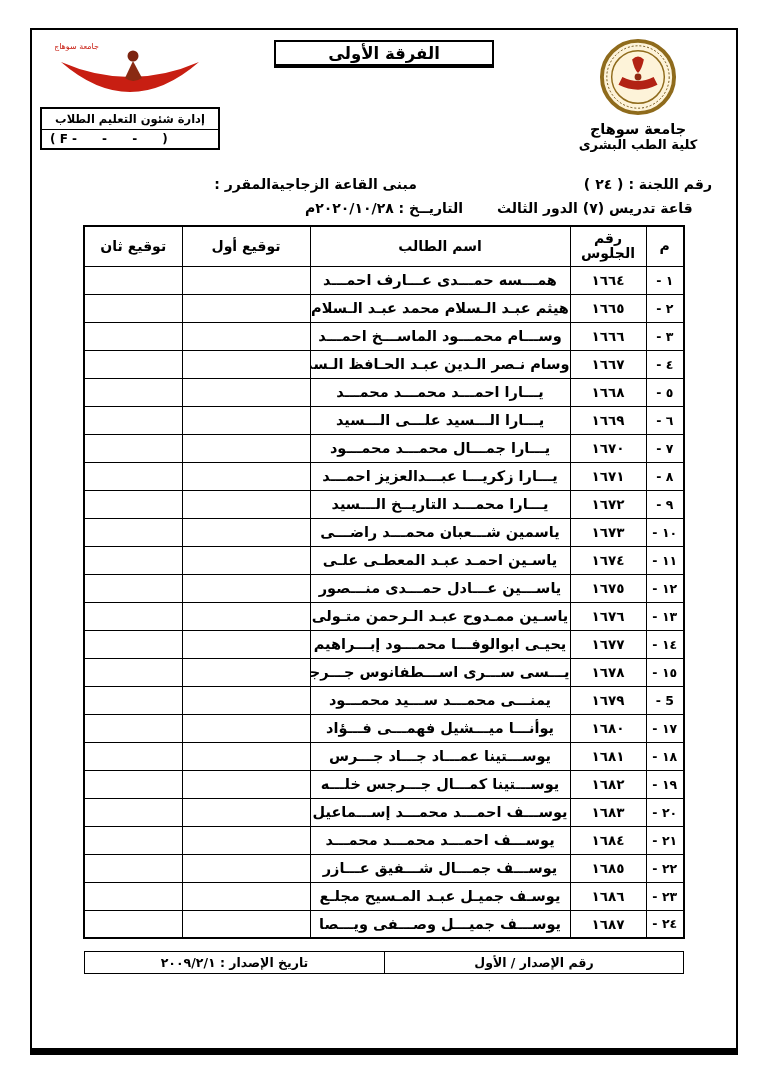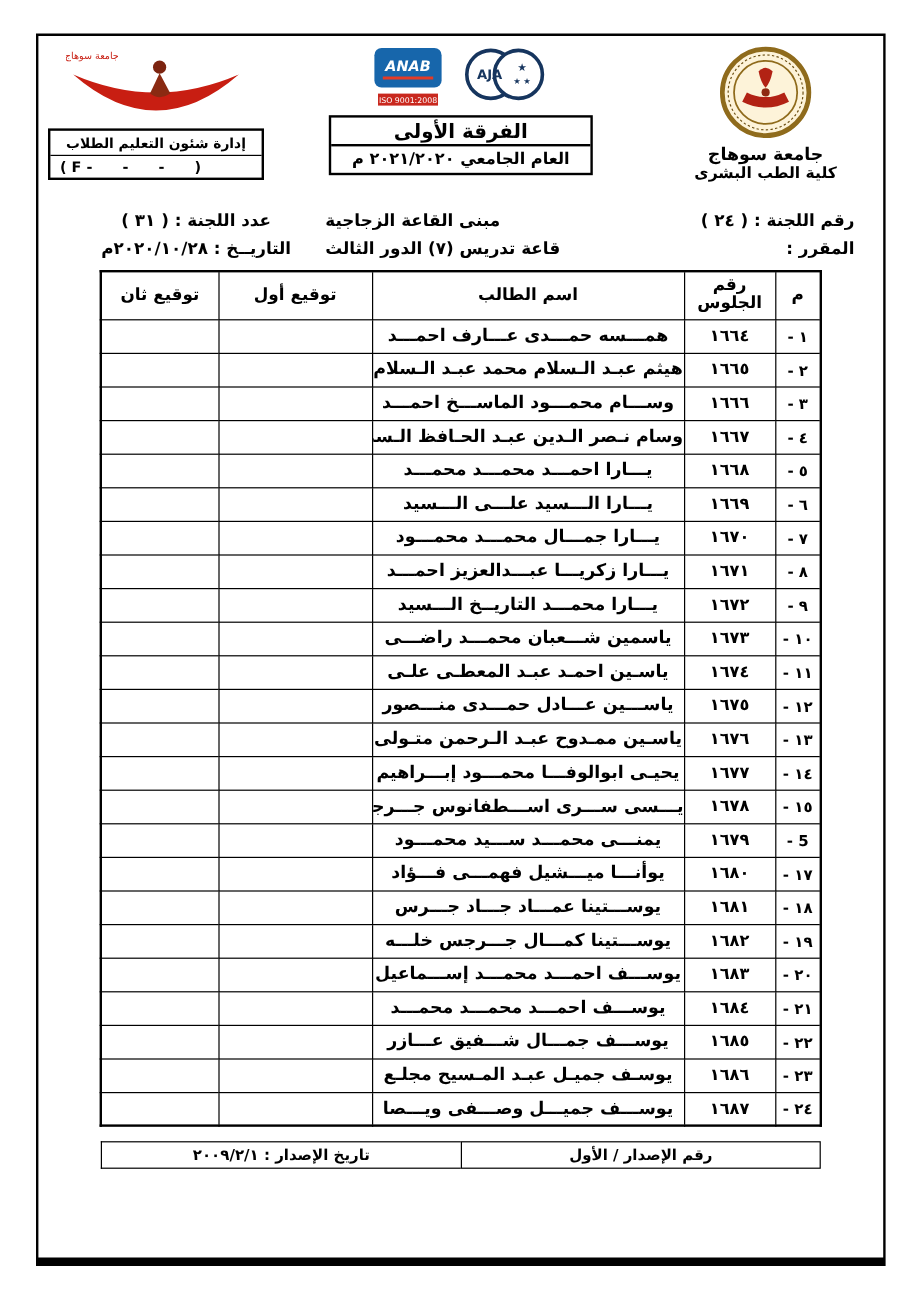--- a/index.html
+++ b/index.html
@@ -63,39 +63,22 @@
           <circle cx="40" cy="40" r="27" fill="none" stroke="#8f6b1c" stroke-width="1.5"></circle>
           <path d="M34 22 q6 -6 12 0 q-2 10 -6 14 q-4 -4 -6 -14" fill="#b22214"></path>
           <path d="M20 48 Q40 58 60 48 L56 40 Q40 48 24 40 Z" fill="#b22214"></path>
           <circle cx="40" cy="40" r="3.5" fill="#8f2a12"></circle>
         </svg>
         <div class="univ-name">جامعة سوهاج</div>
         <div class="fac-name">كلية الطب البشرى</div>
       </div>
 
       <div class="hdr-center">
-        <div class="logo-row">
-          <svg width="60" height="54" viewBox="0 0 60 54">
-            <rect x="2" y="2" width="56" height="33" rx="6" fill="#1766ab"></rect>
-            <text x="30" y="21" fill="#ffffff" font-size="12" font-weight="bold" font-style="italic" text-anchor="middle" font-family="DejaVu Sans, sans-serif">ANAB</text>
-            <path d="M9 27 h42" stroke="#e43b26" stroke-width="2.5"></path>
-            <rect x="5" y="40" width="50" height="10" fill="#c9281e"></rect>
-            <text x="30" y="47.5" fill="#ffffff" font-size="6.5" text-anchor="middle" font-family="DejaVu Sans, sans-serif">ISO 9001:2008</text>
-          </svg>
-          <svg width="76" height="48" viewBox="0 0 76 48">
-            <circle cx="27" cy="24" r="20" fill="#ffffff" stroke="#16355e" stroke-width="3"></circle>
-            <circle cx="50" cy="24" r="20" fill="#ffffff" stroke="#16355e" stroke-width="3"></circle>
-            <text x="26" y="28" fill="#16355e" font-size="11" font-weight="bold" text-anchor="middle" font-family="DejaVu Sans, sans-serif">AJA</text>
-            <text x="53" y="21" fill="#16355e" font-size="9" text-anchor="middle" font-family="DejaVu Sans, sans-serif">★</text>
-            <text x="53" y="32" fill="#16355e" font-size="7" text-anchor="middle" font-family="DejaVu Sans, sans-serif">★ ★</text>
-          </svg>
-        </div>
         <div class="title-box">
           <div class="grade">الفرقة الأولى</div>
-          <div class="year">العام الجامعي ٢٠٢١/٢٠٢٠ م</div>
         </div>
       </div>
 
       <div class="hdr-left">
         <svg width="150" height="66" viewBox="0 0 150 66">
           <text x="44" y="13" font-size="8" fill="#c81e12" font-family="DejaVu Sans, sans-serif">جامعة سوهاج</text>
           <path d="M6 26 Q75 86 144 26 Q75 56 6 26 Z" fill="#c81e12"></path>
           <circle cx="78" cy="20" r="5.5" fill="#7c2410"></circle>
           <path d="M70 42 L78 25 L87 42 Q78 48 70 42 Z" fill="#8a2a12"></path>
         </svg>
@@ -103,21 +86,20 @@
           <div class="admin-line1">إدارة شئون التعليم الطلاب</div>
           <div class="admin-line2">( F -      -      -      )</div>
         </div>
       </div>
 
     </div>
 
     <div class="info">
       <div class="cell i-right">رقم اللجنة : ( ٢٤ )</div>
       <div class="cell i-center building">مبنى القاعة الزجاجية</div>
-      <div class="cell i-left">عدد اللجنة : ( ٣١ )</div>
       <div class="cell i-right">المقرر :</div>
       <div class="cell i-center">قاعة تدريس (٧) الدور الثالث</div>
       <div class="cell i-left">التاريــخ : ٢٠٢٠/١٠/٢٨م</div>
     </div>
 
     <table class="sheet">
       <colgroup>
         <col style="width:38px">
           <col style="width:76px">
           <col style="width:260px">

